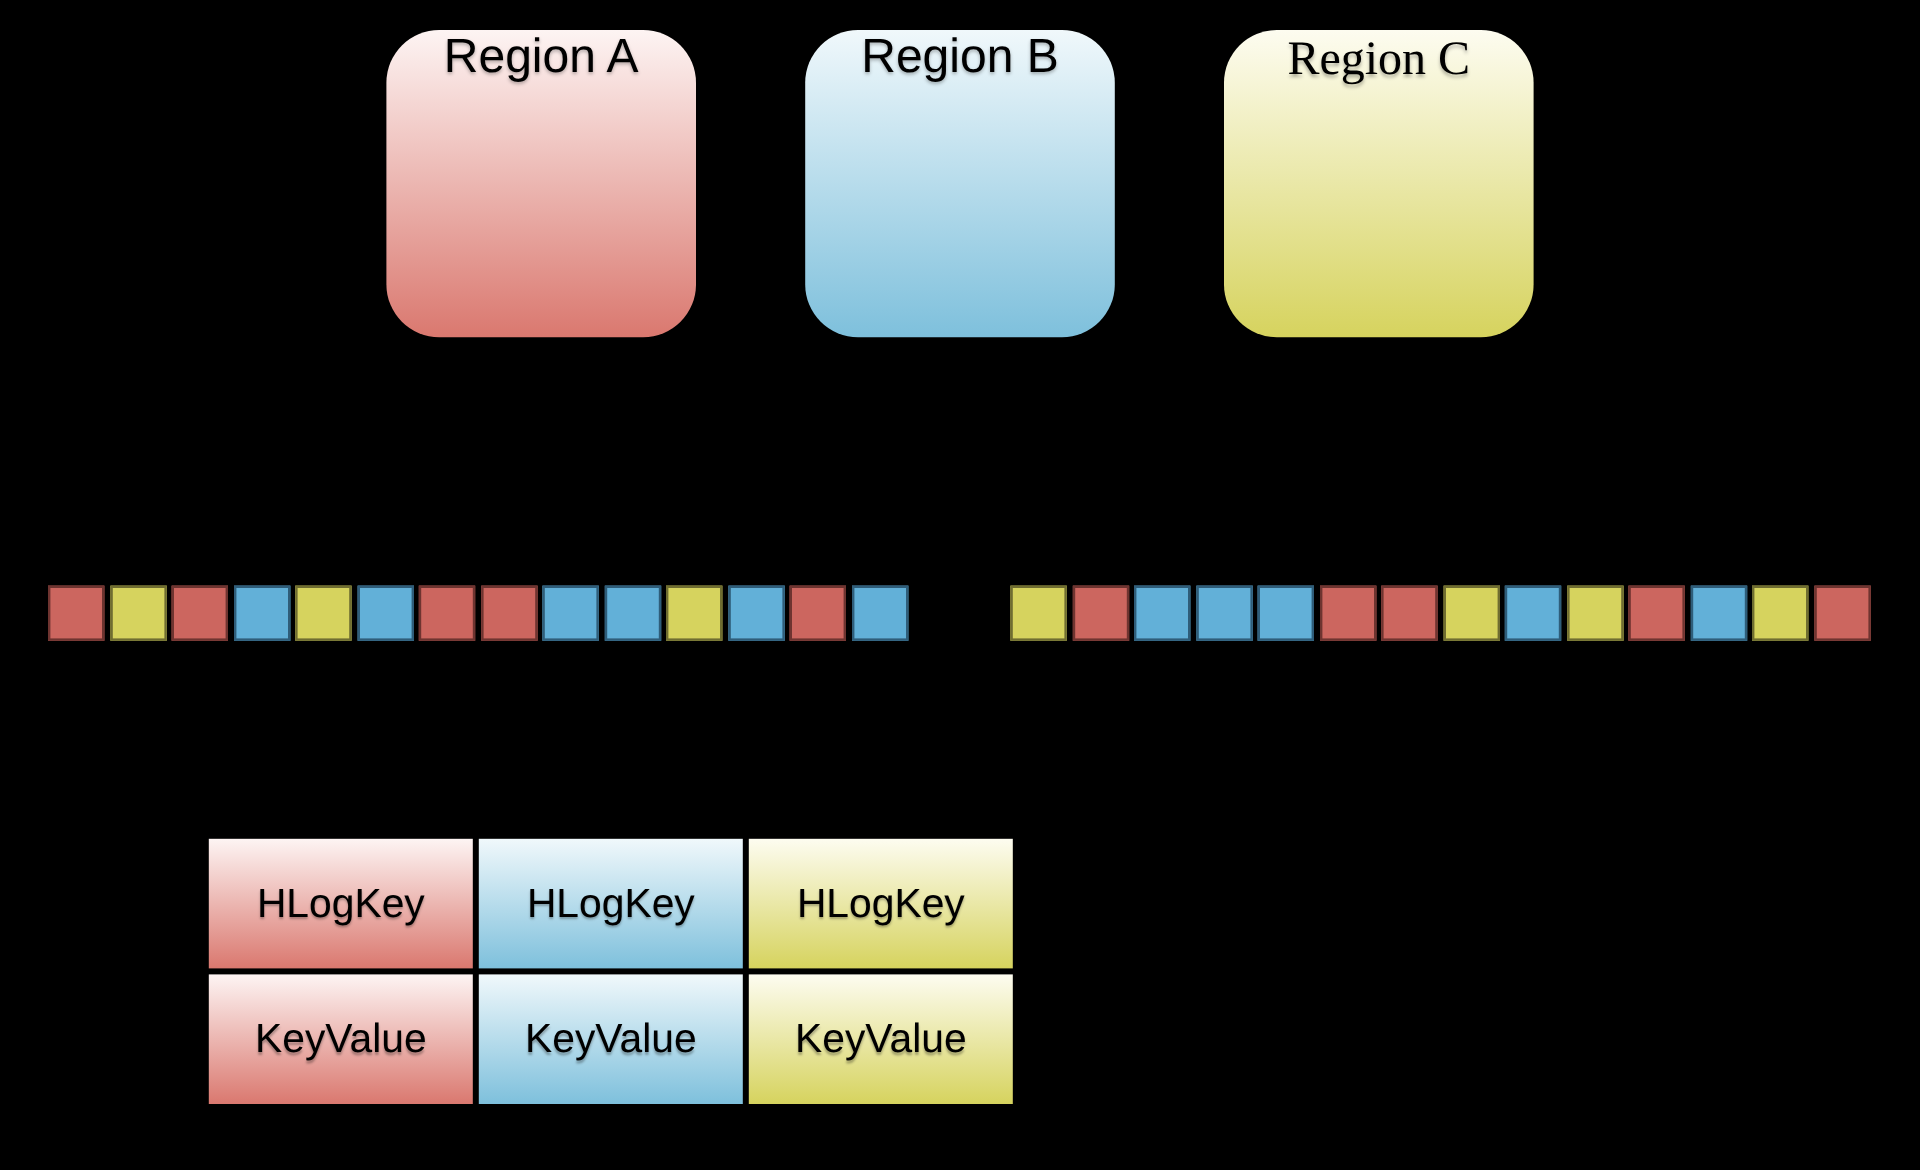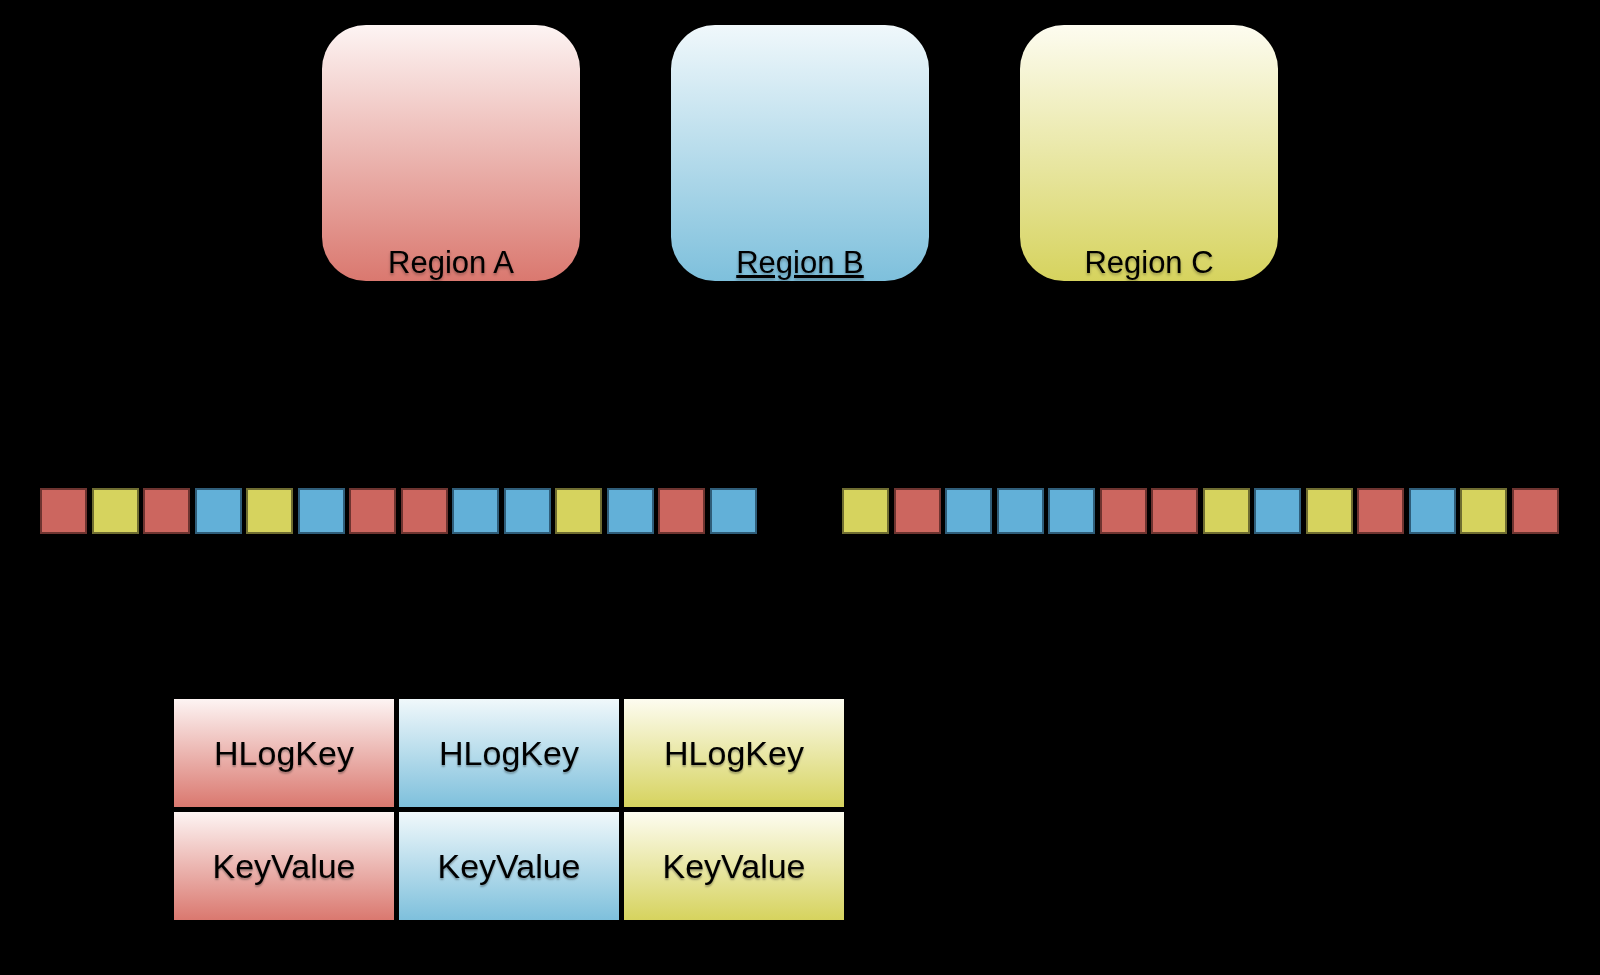--- a/index.html
+++ b/index.html
@@ -24,29 +24,29 @@
     left: 322px;
     top: 25px;
     display: flex;
     gap: 91px;
   }
   .region {
     width: 258px;
     height: 256px;
     border-radius: 44px;
     display: flex;
-    align-items: flex-end;
+    align-items: flex-start;
     justify-content: center;
-    font-size: 31px;
+    font-size: 40px;
     color: #000000;
     text-shadow: 0 2px 3px rgba(0,0,0,0.30);
   }
   .region-red    { background: linear-gradient(to bottom, var(--red-grad-top),    var(--red-grad-bottom)); }
-  .region-blue   { background: linear-gradient(to bottom, var(--blue-grad-top),   var(--blue-grad-bottom)); text-decoration: underline; }
-  .region-yellow { background: linear-gradient(to bottom, var(--yellow-grad-top), var(--yellow-grad-bottom)); }
+  .region-blue   { background: linear-gradient(to bottom, var(--blue-grad-top),   var(--blue-grad-bottom)); }
+  .region-yellow { background: linear-gradient(to bottom, var(--yellow-grad-top), var(--yellow-grad-bottom)); font-family: Liberation Serif, serif; }
 
   
   .strip {
     position: absolute;
     top: 488px;
     display: flex;
     gap: 4.5px;
   }
   .strip-left  { left: 40px; }
   .strip-right { left: 842px; }

